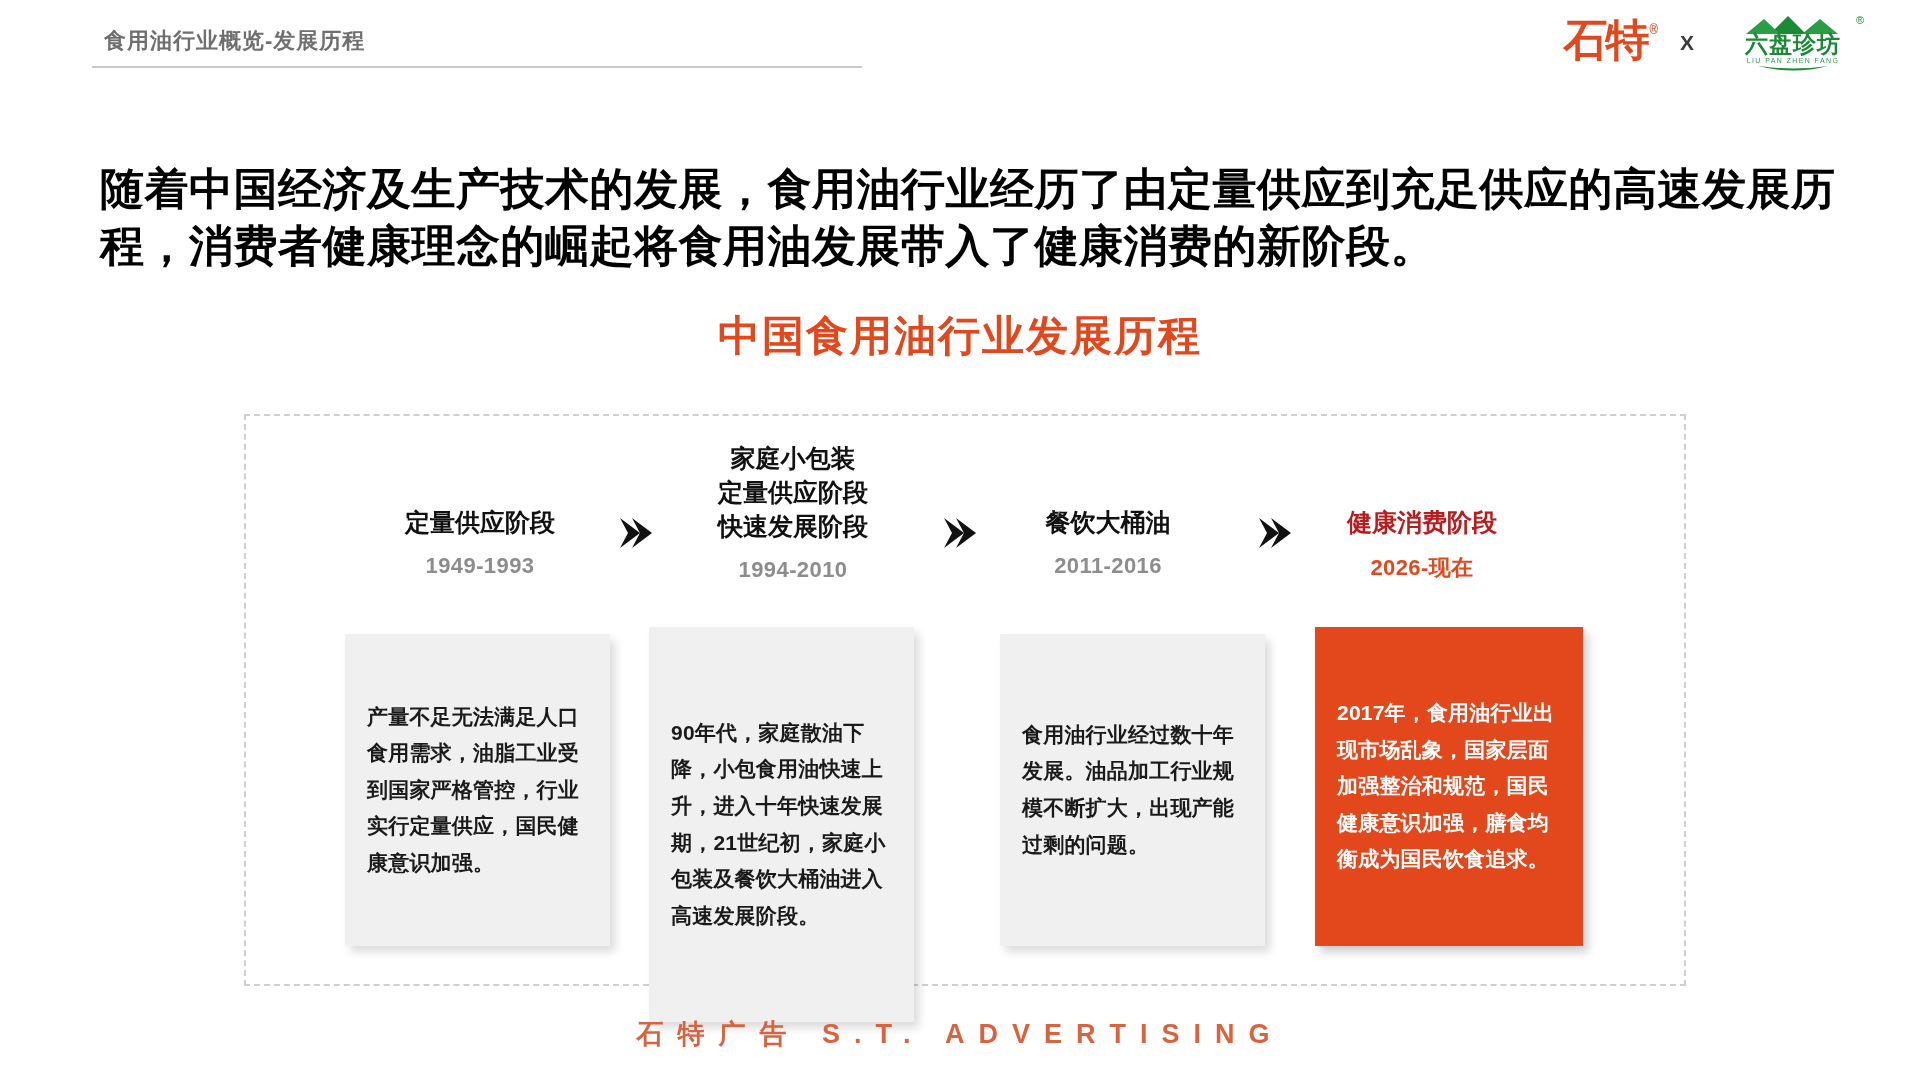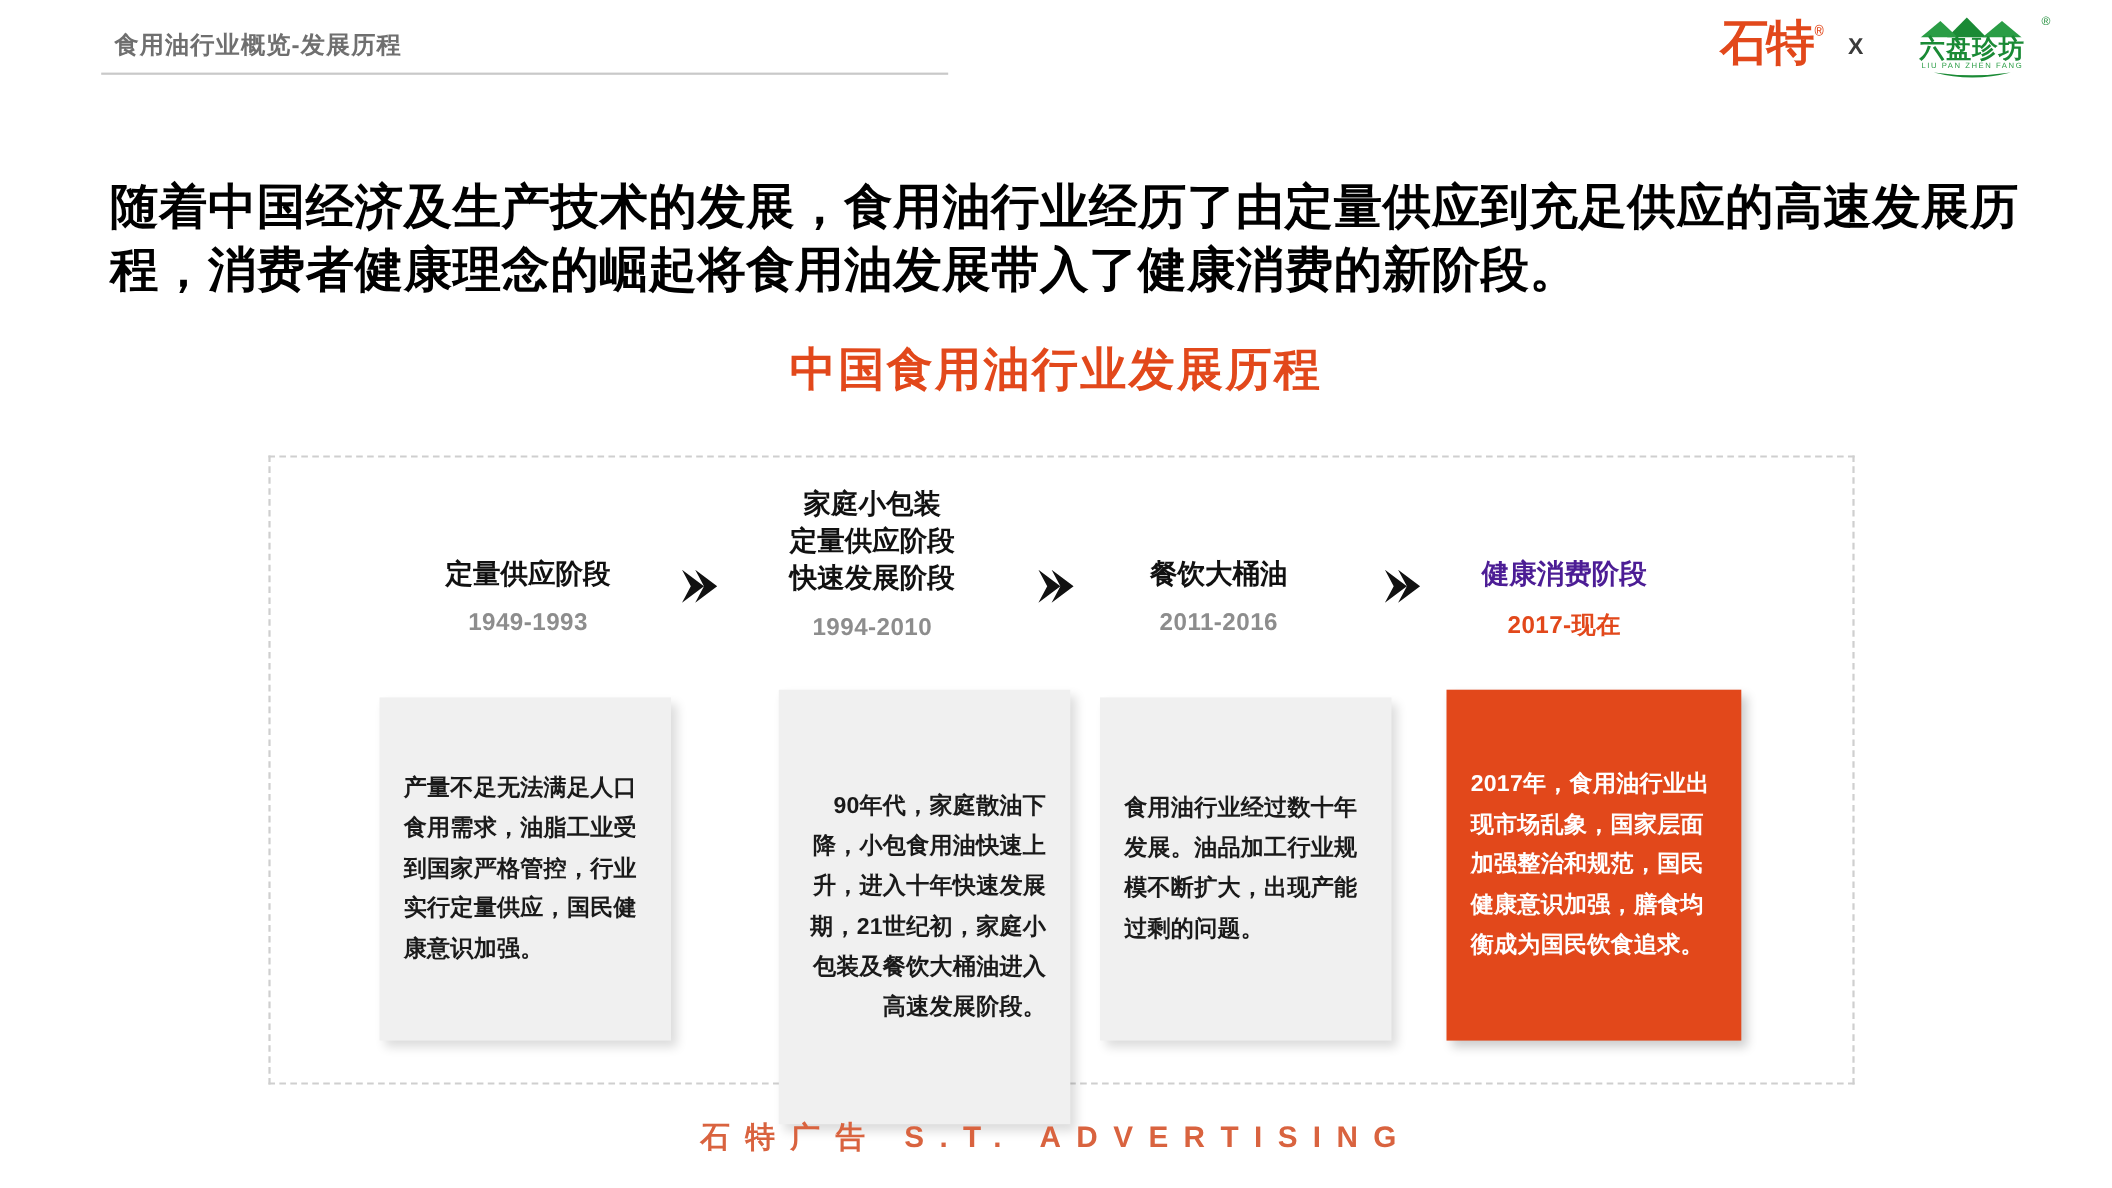--- a/index.html
+++ b/index.html
@@ -169,21 +169,21 @@
     width: 280px;
     text-align: center;
   }
   .stage-label {
     font-size: 25px;
     font-weight: bold;
     line-height: 1.36;
     color: #111;
     white-space: pre-line;
   }
-  .stage-label.accent { color: #4c1d95; }
+  .stage-label.accent { color: #b91c1c; }
   .stage-years {
     margin-top: 14px;
     font-size: 22px;
     font-weight: bold;
     color: #8d8d8d;
     letter-spacing: 0.4px;
   }
   .stage-years.accent { color: #E2481B; }
 
   .chevron {
@@ -283,21 +283,21 @@
   <div class="stage-years">1994-2010</div>
 </div>
 
 <div class="stage-head" style="left:968px; top:505px;">
   <div class="stage-label">餐饮大桶油</div>
   <div class="stage-years">2011-2016</div>
 </div>
 
 <div class="stage-head" style="left:1282px; top:505px;">
   <div class="stage-label accent">健康消费阶段</div>
-  <div class="stage-years accent">2017-现在</div>
+  <div class="stage-years accent">2026-现在</div>
 </div>
 
 <div class="chevron" style="left:614px;">
   <svg viewBox="0 0 40 34" width="40" height="34">
       <path d="M6 2 L26 17 L6 32 L14 17 Z M18 2 L38 17 L18 32 L26 17 Z" fill="#111"></path>
     </svg>
 </div>
 <div class="chevron" style="left:938px;">
   <svg viewBox="0 0 40 34" width="40" height="34">
       <path d="M6 2 L26 17 L6 32 L14 17 Z M18 2 L38 17 L18 32 L26 17 Z" fill="#111"></path>
@@ -306,21 +306,21 @@
 <div class="chevron" style="left:1253px;">
   <svg viewBox="0 0 40 34" width="40" height="34">
       <path d="M6 2 L26 17 L6 32 L14 17 Z M18 2 L38 17 L18 32 L26 17 Z" fill="#111"></path>
     </svg>
 </div>
 
 <div class="card card-gray" style="left:345px; top:634px; width:265px; height:312px;">
   <div class="card-text">产量不足无法满足人口食用需求，油脂工业受到国家严格管控，行业实行定量供应，国民健康意识加强。</div>
 </div>
 
-<div class="card card-gray" style="left:708px; top:627px; width:265px; height:395px;text-align:right;">
+<div class="card card-gray" style="left:649px; top:627px; width:265px; height:395px;">
   <div class="card-text">90年代，家庭散油下降，小包食用油快速上升，进入十年快速发展期，21世纪初，家庭小包装及餐饮大桶油进入高速发展阶段。</div>
 </div>
 
 <div class="card card-gray" style="left:1000px; top:634px; width:265px; height:312px;">
   <div class="card-text">食用油行业经过数十年发展。油品加工行业规模不断扩大，出现产能过剩的问题。</div>
 </div>
 
 <div class="card card-accent" style="left:1315px; top:627px; width:268px; height:319px;">
   <div class="card-text">2017年，食用油行业出现市场乱象，国家层面加强整治和规范，国民健康意识加强，膳食均衡成为国民饮食追求。</div>
 </div>

